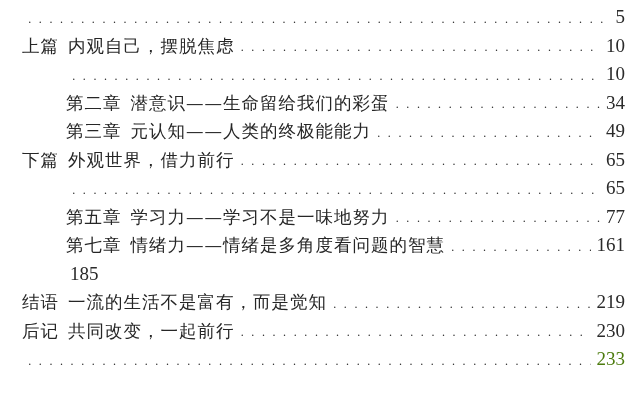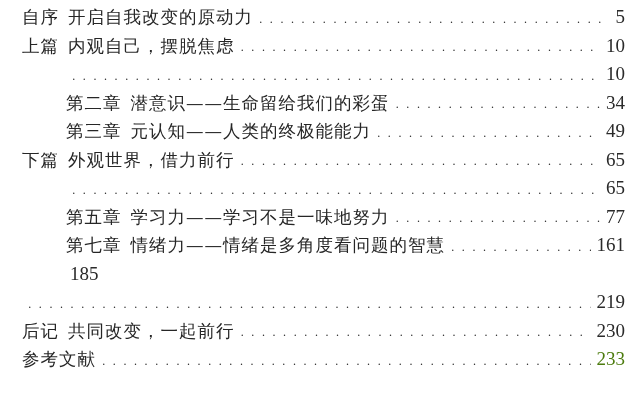--- a/index.html
+++ b/index.html
@@ -68,23 +68,20 @@
       text-align: right;
     }
     .toc-row.faded .page { color: #4d7c0f; }
   </style>
 </head>
 <body>
 
 <div class="toc">
 
   <div class="toc-row level-1">
-    <span class="label">
-      <span class="prefix">自序</span><span>开启自我改变的原动力</span>
-    </span>
     <span class="leader"></span>
     <span class="page">5</span>
   </div>
 
   <div class="toc-row level-1">
     <span class="label">
       <span class="prefix">上篇</span><span>内观自己，摆脱焦虑</span>
     </span>
     <span class="leader"></span>
     <span class="page">10</span>
@@ -140,33 +137,33 @@
     <span class="leader"></span>
     <span class="page">161</span>
   </div>
 
   <div class="toc-row level-2">
     <span class="leader none"></span>
     <span class="page">185</span>
   </div>
 
   <div class="toc-row level-1">
+    <span class="label">
+      <span class="prefix">结语</span><span>一流的生活不是富有，而是觉知</span>
+    </span>
     <span class="leader"></span>
     <span class="page">219</span>
   </div>
 
   <div class="toc-row level-1">
     <span class="label">
       <span class="prefix">后记</span><span>共同改变，一起前行</span>
     </span>
     <span class="leader"></span>
     <span class="page">230</span>
   </div>
 
   <div class="toc-row level-1 faded">
-    <span class="label">
-      <span class="prefix" style="margin-right: 0px;">参考文献</span><span></span>
-    </span>
     <span class="leader"></span>
     <span class="page">233</span>
   </div>
 
 </div>
 
 </body></html>

